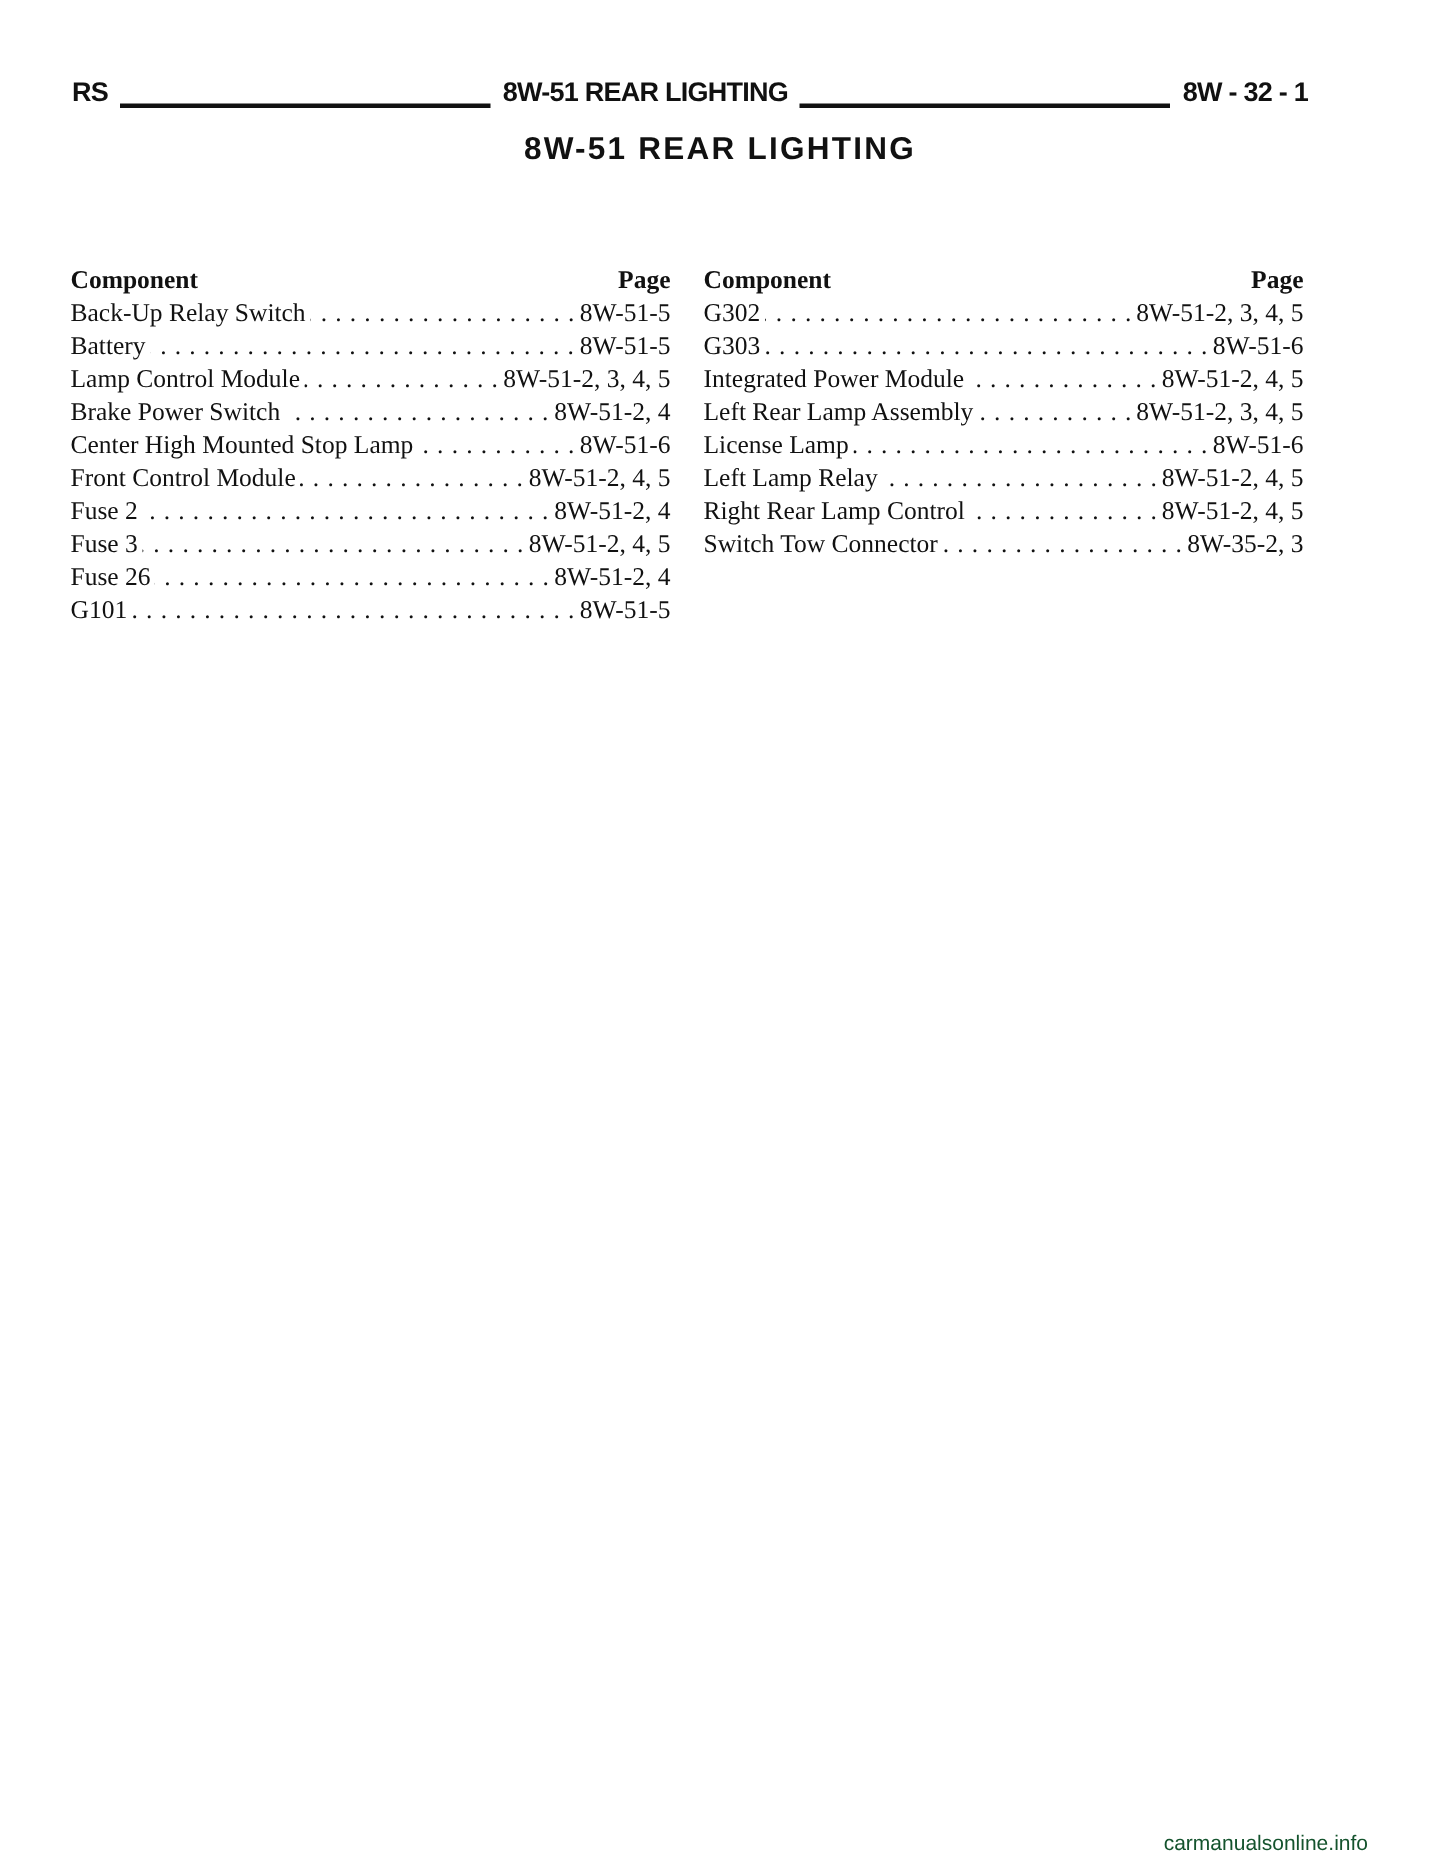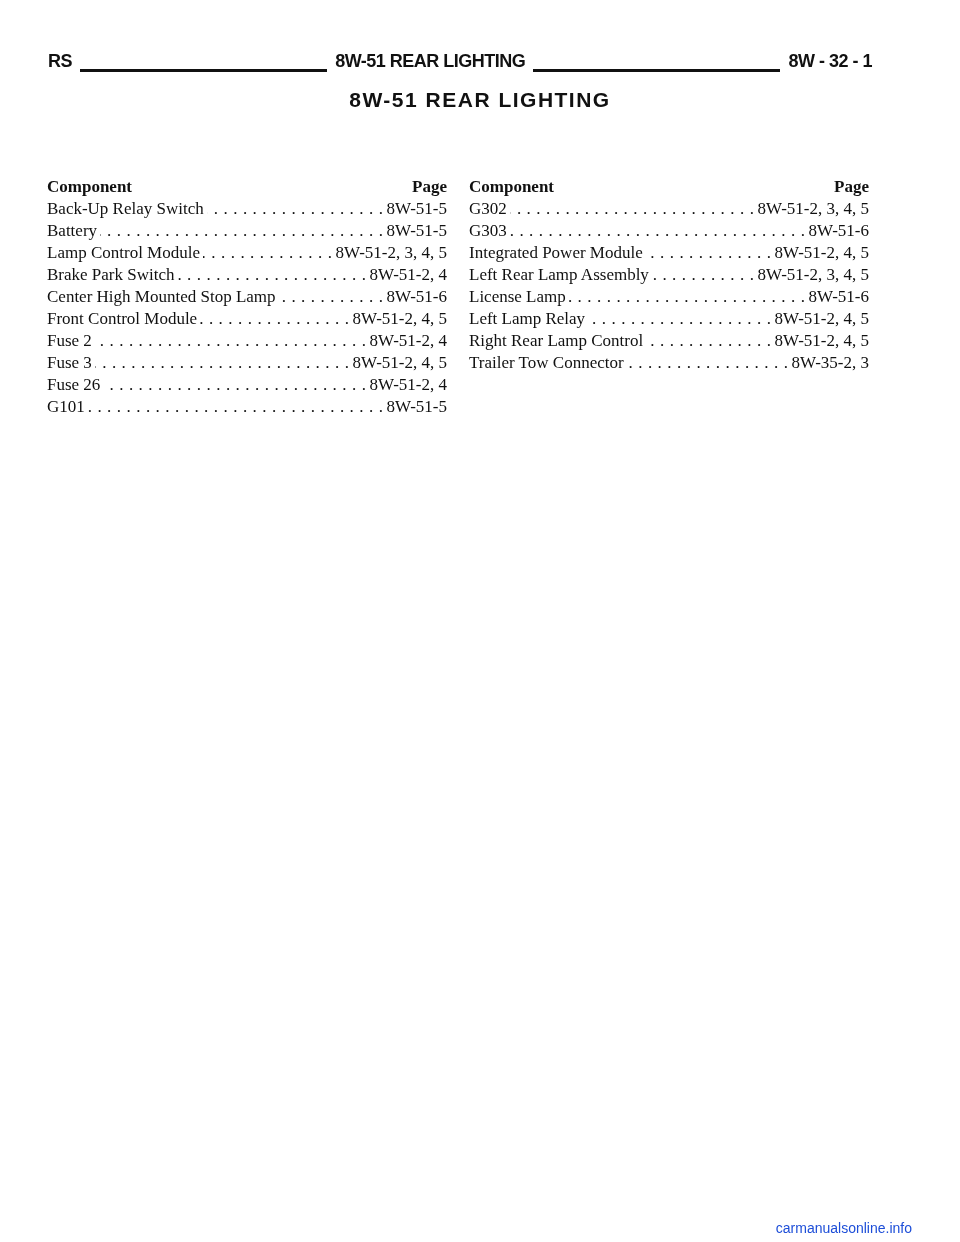--- a/index.html
+++ b/index.html
@@ -15,21 +15,21 @@
   .col.left { left:47px; }
   .col.right { left:469px; }
   .row { display:flex; align-items:baseline; white-space:nowrap; }
   .row .name { flex:0 0 auto; }
   .row .dots { flex:1; overflow:hidden; margin:0 3px; }
   .row .dots::after { content:". . . . . . . . . . . . . . . . . . . . . . . . . . . . . . . . . . . . . . . . . . . . . . . . . . . . . . ."; letter-spacing:0.6px; }
   .row .dots { direction:rtl; text-align:left; }
   .row .page { flex:0 0 auto; }
   .colhead { display:flex; justify-content:space-between; font-weight:bold; }
   .footer { position:absolute; bottom:6px; right:48px; font-family:"Liberation Sans", sans-serif;
-    font-size:14px; color:#1d4ed8; }
+    font-size:14px; color:#14532d; }
 </style>
 </head>
 <body>
 
 <div class="header">
   <span class="t">RS</span>
   <span class="rule"></span>
   <span class="t">8W-51 REAR LIGHTING</span>
   <span class="rule"></span>
   <span class="t">8W - 32 - 1</span>
@@ -51,21 +51,21 @@
       <span class="name">Battery</span>
       <span class="dots"></span>
       <span class="page">8W-51-5</span>
     </div>
   <div class="row">
       <span class="name">Lamp Control Module</span>
       <span class="dots"></span>
       <span class="page">8W-51-2, 3, 4, 5</span>
     </div>
   <div class="row">
-      <span class="name">Brake Park Switch</span>
+      <span class="name">Brake Power Switch</span>
       <span class="dots"></span>
       <span class="page">8W-51-2, 4</span>
     </div>
   <div class="row">
       <span class="name">Center High Mounted Stop Lamp</span>
       <span class="dots"></span>
       <span class="page">8W-51-6</span>
     </div>
   <div class="row">
       <span class="name">Front Control Module</span>
@@ -128,19 +128,19 @@
       <span class="name">Left Lamp Relay</span>
       <span class="dots"></span>
       <span class="page">8W-51-2, 4, 5</span>
     </div>
   <div class="row">
       <span class="name">Right Rear Lamp Control</span>
       <span class="dots"></span>
       <span class="page">8W-51-2, 4, 5</span>
     </div>
   <div class="row">
-      <span class="name">Trailer Tow Connector</span>
+      <span class="name">Switch Tow Connector</span>
       <span class="dots"></span>
       <span class="page">8W-35-2, 3</span>
     </div>
 </div>
 
 <div class="footer">carmanualsonline.info</div>
 
 </body></html>

